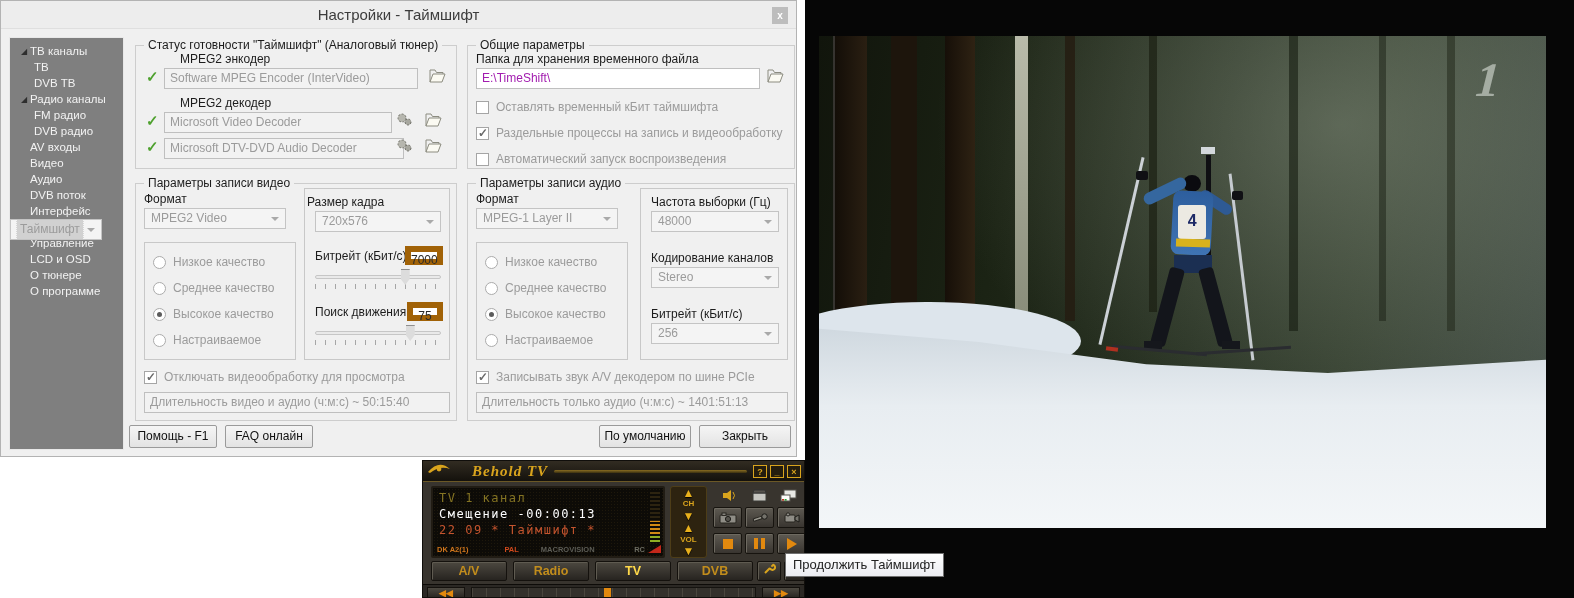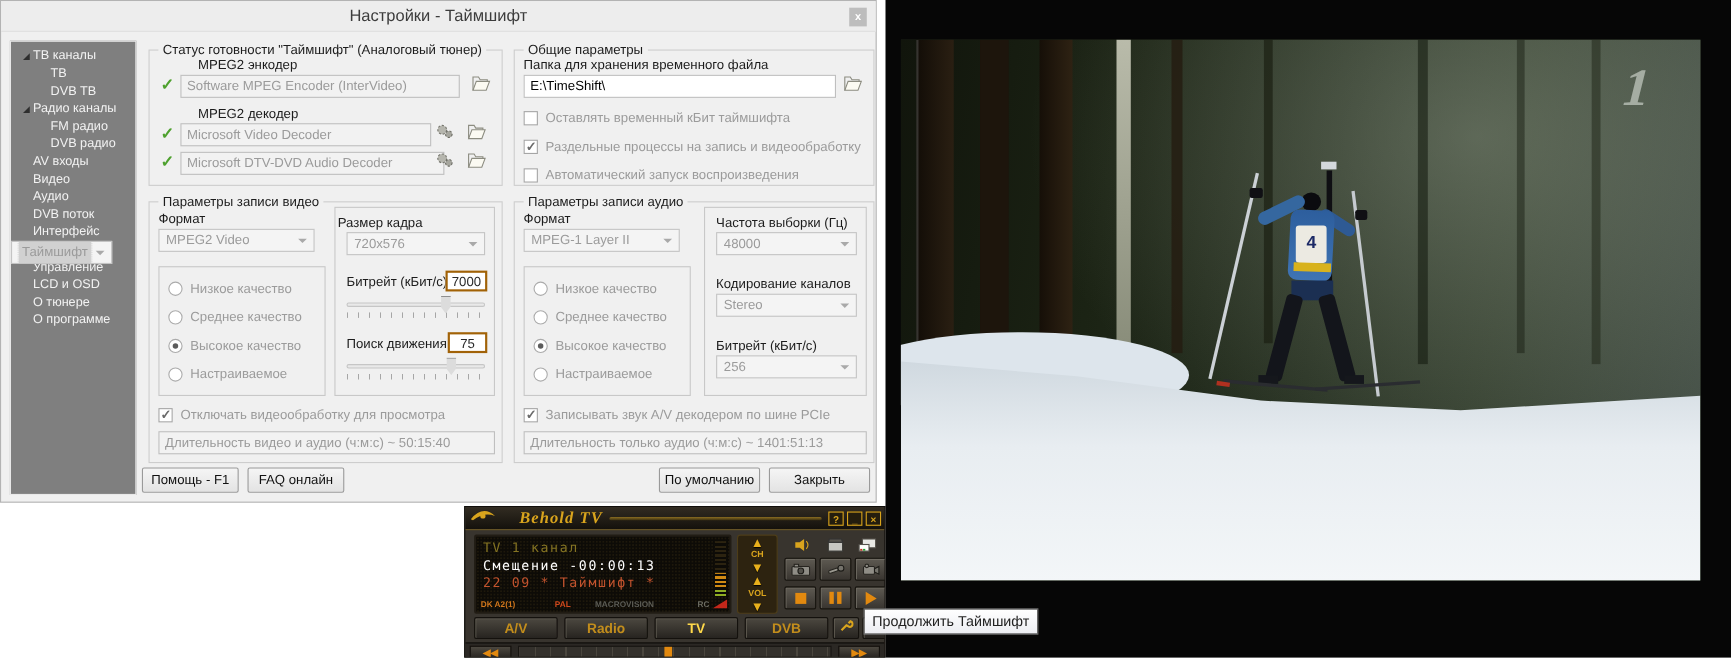--- a/index.html
+++ b/index.html
@@ -16,31 +16,31 @@
          text-align:center; line-height:28px; font-size:15px; color:#3c3c3c; }
   .dlg-close { position:absolute; right:8px; top:6px; width:16px; height:17px;
          background:#bdbdbd; color:#fff; font-size:10px; font-weight:bold;
          text-align:center; line-height:17px; cursor:default; }
   .sidebar { position:absolute; left:8px; top:36px; width:115px; height:413px;
          background:#7f7f7f; border:1px solid #e8e8e8; padding-top:5px; }
   .sb-item { display:flex; align-items:center; height:16px; color:#f2f2f2;
          font-size:11.5px; white-space:nowrap; }
   .sb-item .tri { font-size:8px; color:#2e2e2e; width:12px; text-align:center; }
   .lv0 { padding-left:20px; } .lv0.exp { padding-left:8px; }
-  .lv1 { padding-left:36px; }
+  .lv1 { padding-left:24px; }
   .sb-item.sel .sb-txt { outline:1px dotted #d6d6d6; background:rgba(0,0,0,0.14); padding:0 3px; }
   .grp { position:absolute; border:1px solid #cdcdcd; }
   .gt { position:absolute; top:-8px; left:8px; background:#f0f0f0; padding:0 4px;
         font-size:12px; color:#1c1c1c; white-space:nowrap; }
   .lbl { position:absolute; font-size:12px; color:#1c1c1c; white-space:nowrap; }
   .fld { position:absolute; height:21px; background:#f2f2f2; border:1px solid #bfbfbf;
          color:#9b9b9b; font-size:12px; line-height:19px; padding:0 5px;
          white-space:nowrap; overflow:hidden; }
-  .fld.white { background:#ffffff; color:#000000; }
-  .numfld { position:absolute; height:19px; background:#ffffff; border:2px solid #a16207;
+  .fld.white { background:#ffffff; color:#a21caf; }
+  .numfld { position:absolute; height:19px; background:#ffffff; border:6px solid #a16207;
          color:#2a2a2a; font-size:12px; line-height:17px; text-align:center; }
   .sel { position:absolute; height:21px; background:#f4f4f4; border:1px solid #c4c4c4;
          color:#9b9b9b; font-size:12px; line-height:19px; padding:0 18px 0 6px;
          white-space:nowrap; overflow:hidden; }
   .sel::after { content:""; position:absolute; right:6px; top:8px; width:0; height:0;
          border-left:4px solid transparent; border-right:4px solid transparent;
          border-top:4px solid #a9a9a9; }
   .okmark { position:absolute; color:#4ea12e; font-size:15px; font-weight:bold; }
   .iconbtn { position:absolute; width:20px; height:18px; }
   .chkrow, .radrow { position:absolute; display:flex; align-items:center; gap:7px; }

